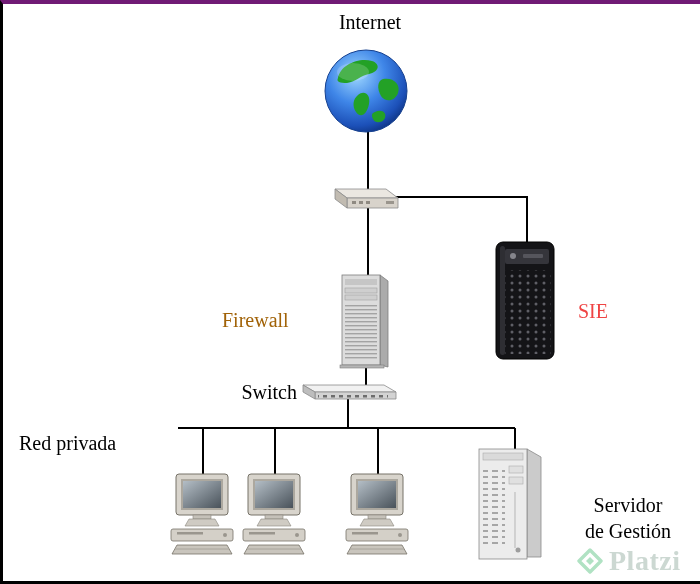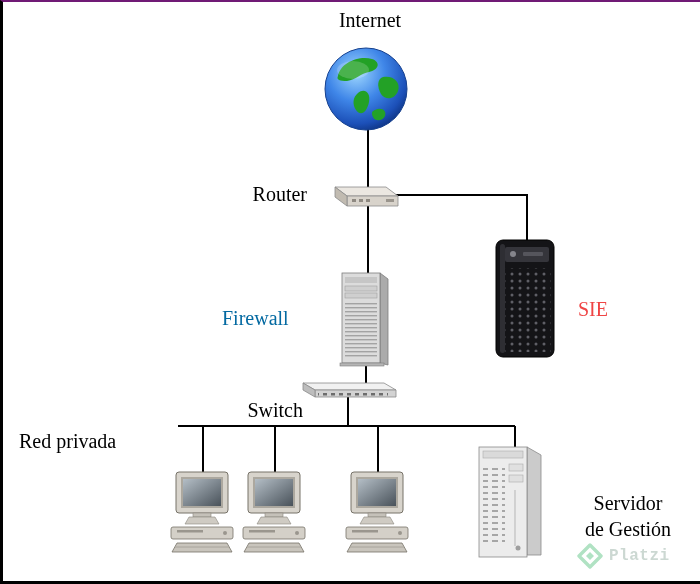--- a/index.html
+++ b/index.html
@@ -1,51 +1,51 @@
 <!DOCTYPE html>
 <html><head>
 <meta charset="utf-8">
 <style>
   * { margin:0; padding:0; box-sizing:border-box; }
   body { background:#ffffff; font-family:"Liberation Serif", serif; }
   #stage {
     position:relative; width:700px; height:584px; background:#ffffff;
-    border-top:2px solid #701a75; border-left:3px solid #000; border-bottom:3px solid #000;
+    border-top:4px solid #701a75; border-left:3px solid #000; border-bottom:3px solid #000;
     overflow:hidden;
   }
   .wires { position:absolute; left:0; top:0; z-index:1; }
   .device { position:absolute; z-index:2; line-height:0; }
   .lbl { position:absolute; z-index:3; font-size:20px; color:#000; white-space:nowrap; }
   .lbl.right { text-align:right; }
 
   #lbl-internet   { left:312px; top:7px;   width:110px; text-align:center; }
   #lbl-router     { left:218px; top:181px; width:86px; }
   #lbl-firewall   { left:219px; top:305px; }
   #lbl-sie        { left:575px; top:296px; }
-  #lbl-switch     { left:218px; top:377px; width:82px;margin-top:20px; }
+  #lbl-switch     { left:212px; top:377px; width:82px; }
   #lbl-redprivada { left:16px;  top:428px; }
   #lbl-servidor   { left:561px; top:488px; width:128px; text-align:center; line-height:1.3; white-space:normal; }
 
   #dev-globe    { left:320px; top:44px; }
   #dev-router   { left:323px; top:178px; }
   #dev-firewall { left:333px; top:268px; }
   #dev-sie      { left:490px; top:234px; }
   #dev-switch   { left:295px; top:378px; }
   #dev-pc1      { left:163px; top:467px; }
   #dev-pc2      { left:235px; top:467px; }
   #dev-pc3      { left:338px; top:467px; }
   #dev-servidor { left:468px; top:440px; }
 
   #watermark {
     position:absolute; left:574px; top:541px; z-index:4;
     display:flex; align-items:center; gap:6px; opacity:0.7;
   }
   #watermark span {
-    font-family:Liberation Mono, monospace;
-    font-size:16px; font-weight:600; letter-spacing:0.5px; color:#b7c8c0;
+    font-family:Liberation Serif, serif;
+    font-size:28px; font-weight:600; letter-spacing:0.5px; color:#b7c8c0;
   }
 </style>
 </head>
 <body>
 
 <div id="stage">
 
   <svg width="0" height="0" style="position:absolute" aria-hidden="true">
     <defs>
       <radialGradient id="gOcean" cx="0.38" cy="0.3" r="0.78">
@@ -82,22 +82,21 @@
       <line x1="345" y1="395" x2="345" y2="424"></line>
       <line x1="175" y1="424" x2="512" y2="424"></line>
       <line x1="200" y1="424" x2="200" y2="482"></line>
       <line x1="272" y1="424" x2="272" y2="482"></line>
       <line x1="375" y1="424" x2="375" y2="482"></line>
       <line x1="512" y1="424" x2="512" y2="460"></line>
     </g>
   </svg>
 
   <div class="lbl" id="lbl-internet">Internet</div>
-  <div class="lbl right" id="lbl-router">Router</div>
-  <div class="lbl" id="lbl-firewall" style="color: #0369a1;">Firewall</div>
+  <div class="lbl" id="lbl-firewall" style="color: #a16207;">Firewall</div>
   <div class="lbl" id="lbl-sie" style="color: #ef4444;">SIE</div>
   <div class="lbl right" id="lbl-switch">Switch</div>
   <div class="lbl" id="lbl-servidor">
     <span>Servidor</span><br>
     <span>de Gestión</span>
   </div>
   <div class="lbl" id="lbl-redprivada">Red privada</div>
 
   <div class="device" id="dev-globe">
     <svg width="86" height="86" viewBox="0 0 86 86">

